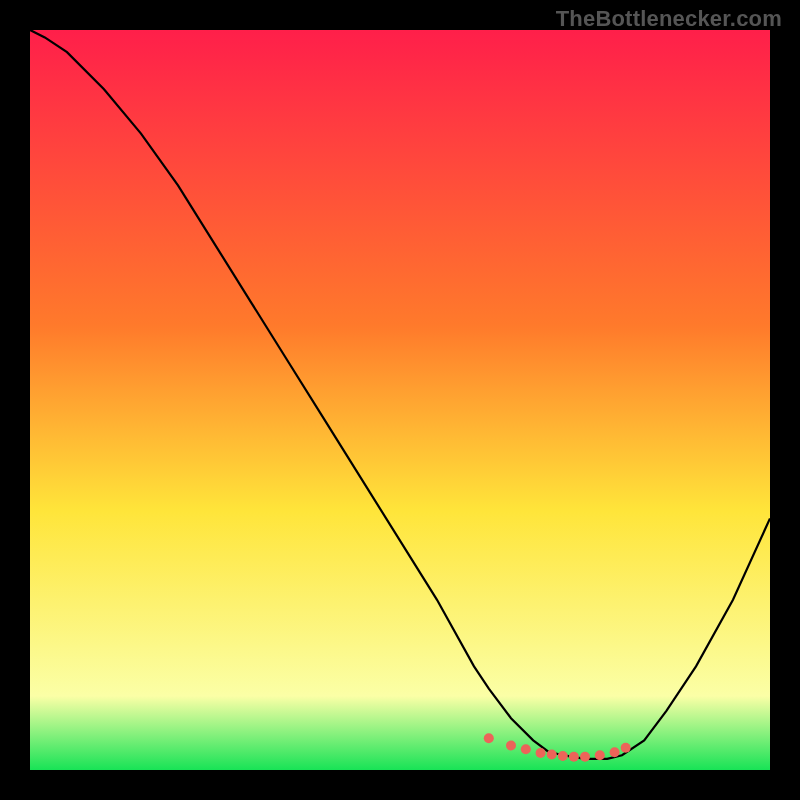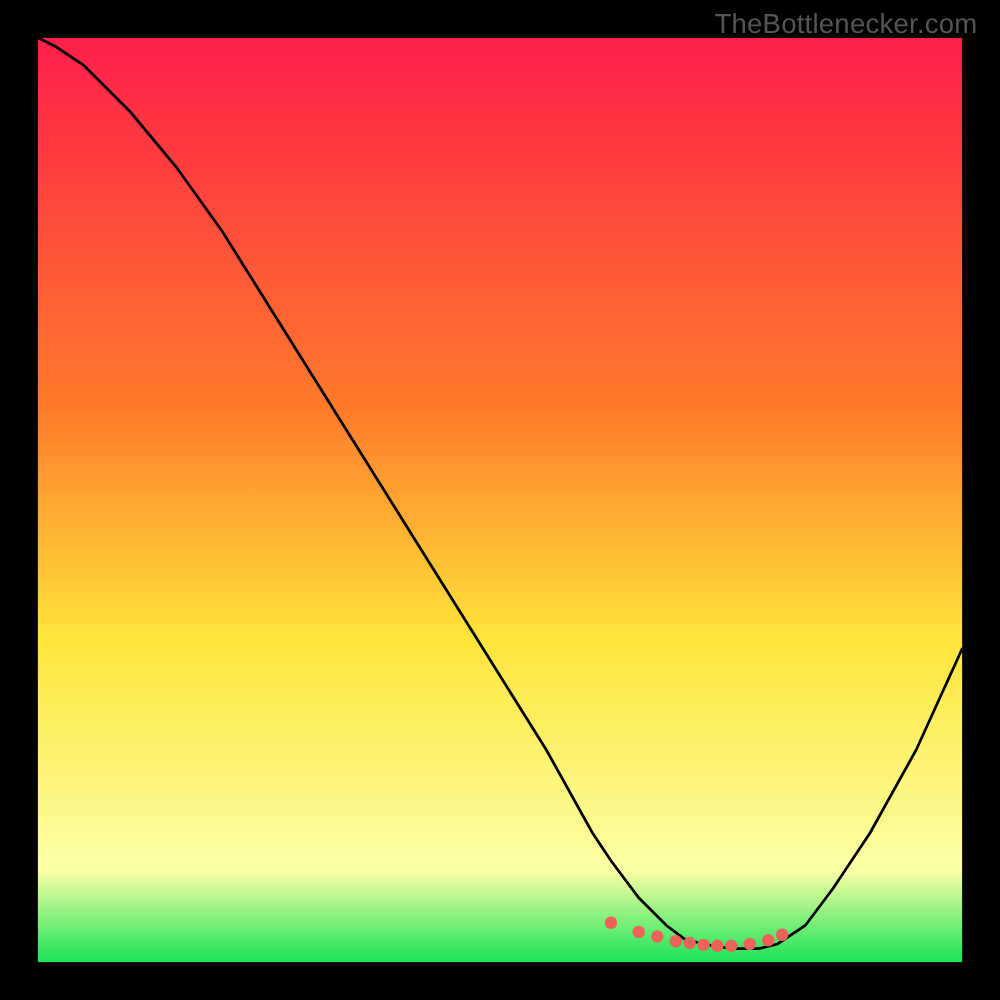--- a/index.html
+++ b/index.html
@@ -14,21 +14,21 @@
   .frame {
     position: absolute;
     inset: 0;
     background: #000;
   }
   .watermark {
     position: absolute;
     top: 6px;
     right: 18px;
     font-size: 22px;
-    font-weight: 400;
+    font-weight: 700;
     color: #555;
     letter-spacing: 0.2px;
     z-index: 10;
   }
   .plot {
     position: absolute;
     left: 30px;
     top: 30px;
     width: 740px;
     height: 740px;

